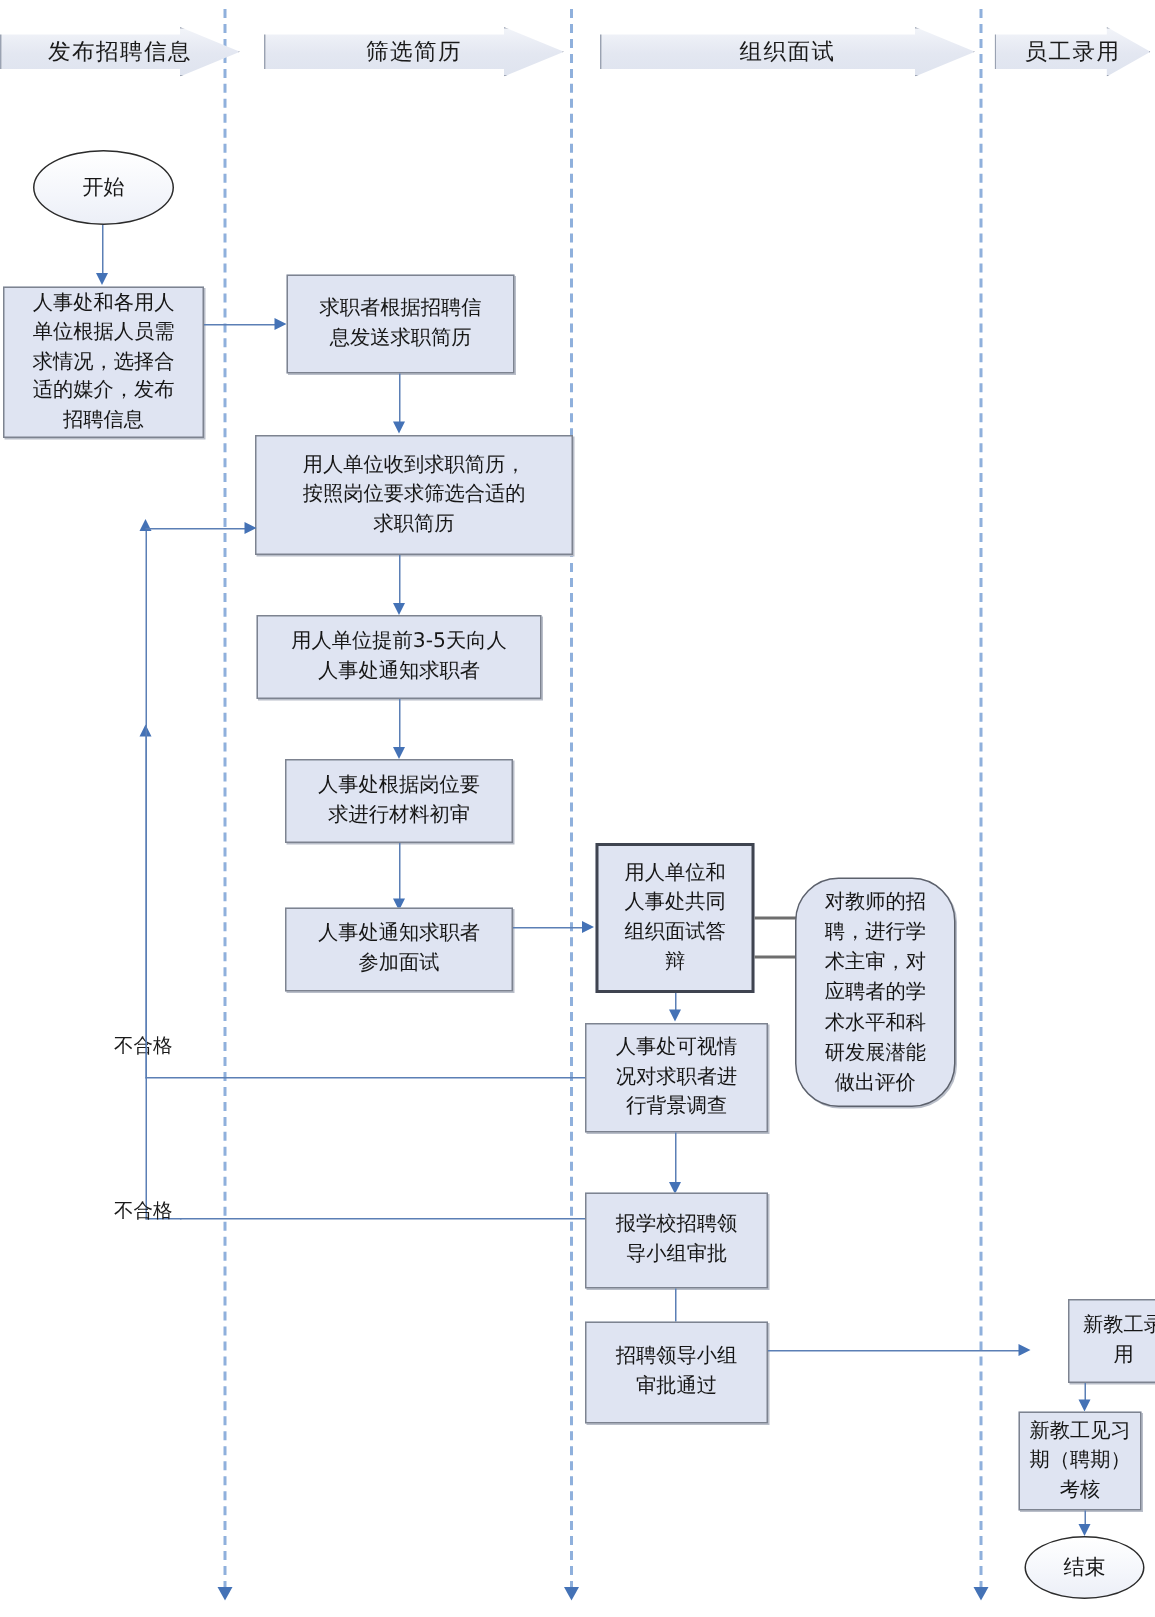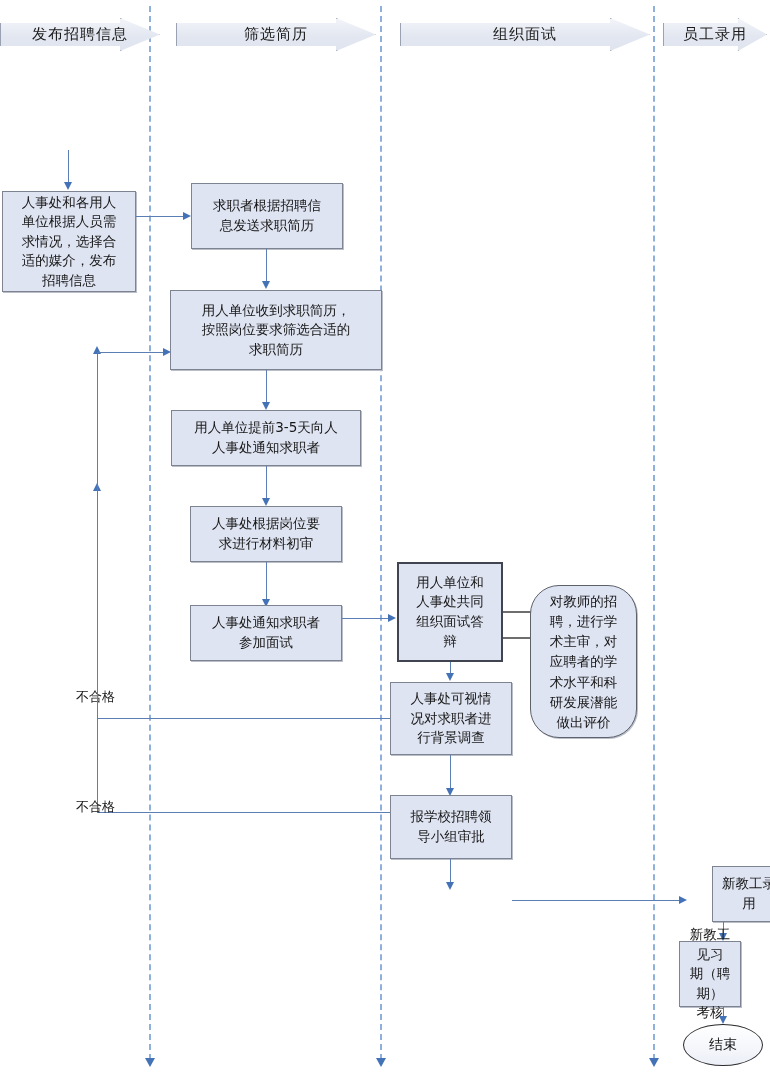--- a/index.html
+++ b/index.html
@@ -134,20 +134,21 @@
   <div class="lane-header" style="left:400px;top:18px;width:250px;height:33px;">
     <div class="chev" style="clip-path:polygon(0% 15%,84% 15%,84% 0%,100% 50%,84% 100%,84% 85%,0% 85%);"></div>
     <span class="lbl">组织面试</span>
   </div>
 
   <div class="lane-header" style="left:663px;top:18px;width:104px;height:33px;">
     <div class="chev" style="clip-path:polygon(0% 15%,72% 15%,72% 0%,100% 50%,72% 100%,72% 85%,0% 85%);"></div>
     <span class="lbl">员工录用</span>
   </div>
 
+  <div class="term" style="left:22px;top:100px;width:94px;height:50px;">开始</div>
 
   <div class="ln v" style="left:68px;top:150px;height:33px;"></div>
   <div class="ah down" style="left:64px;top:182px;"></div>
 
   <div class="node" style="left:2px;top:191px;width:134px;height:101px;">人事处和各用人
 单位根据人员需
 求情况，选择合
 适的媒介，发布
 招聘信息</div>
 
@@ -210,31 +211,33 @@
 
   <div class="ln v" style="left:450px;top:755px;height:34px;"></div>
   <div class="ah down" style="left:446px;top:788px;"></div>
 
   <div class="node" style="left:390px;top:795px;width:122px;height:64px;">报学校招聘领
 导小组审批</div>
 
   <div class="ln v" style="left:450px;top:859px;height:24px;"></div>
   <div class="ah down" style="left:446px;top:882px;"></div>
 
+  <div class="node" style="left:390px;top:881px;width:122px;height:68px;">招聘领导小组
+审批通过</div>
 
   <div class="ln h" style="left:512px;top:900px;width:168px;"></div>
   <div class="ah right" style="left:679px;top:896px;"></div>
 
   <div class="node" style="left:712px;top:866px;width:74px;height:56px;">新教工录
 用</div>
 
   <div class="ln v" style="left:723px;top:922px;height:14px;"></div>
   <div class="ah down" style="left:719px;top:933px;"></div>
 
-  <div class="node" style="left:679px;top:941px;width:62px;height:66px;">新教工见习
+  <div class="node" style="left:679px;top:941px;width:82px;height:66px;">新教工见习
 期（聘期）
 考核</div>
 
   <div class="ln v" style="left:723px;top:1007px;height:12px;"></div>
   <div class="ah down" style="left:719px;top:1016px;"></div>
 
   <div class="term" style="left:683px;top:1024px;width:80px;height:42px;">结束</div>
 
   <div class="ln h" style="left:97px;top:718px;width:293px;"></div>
 

